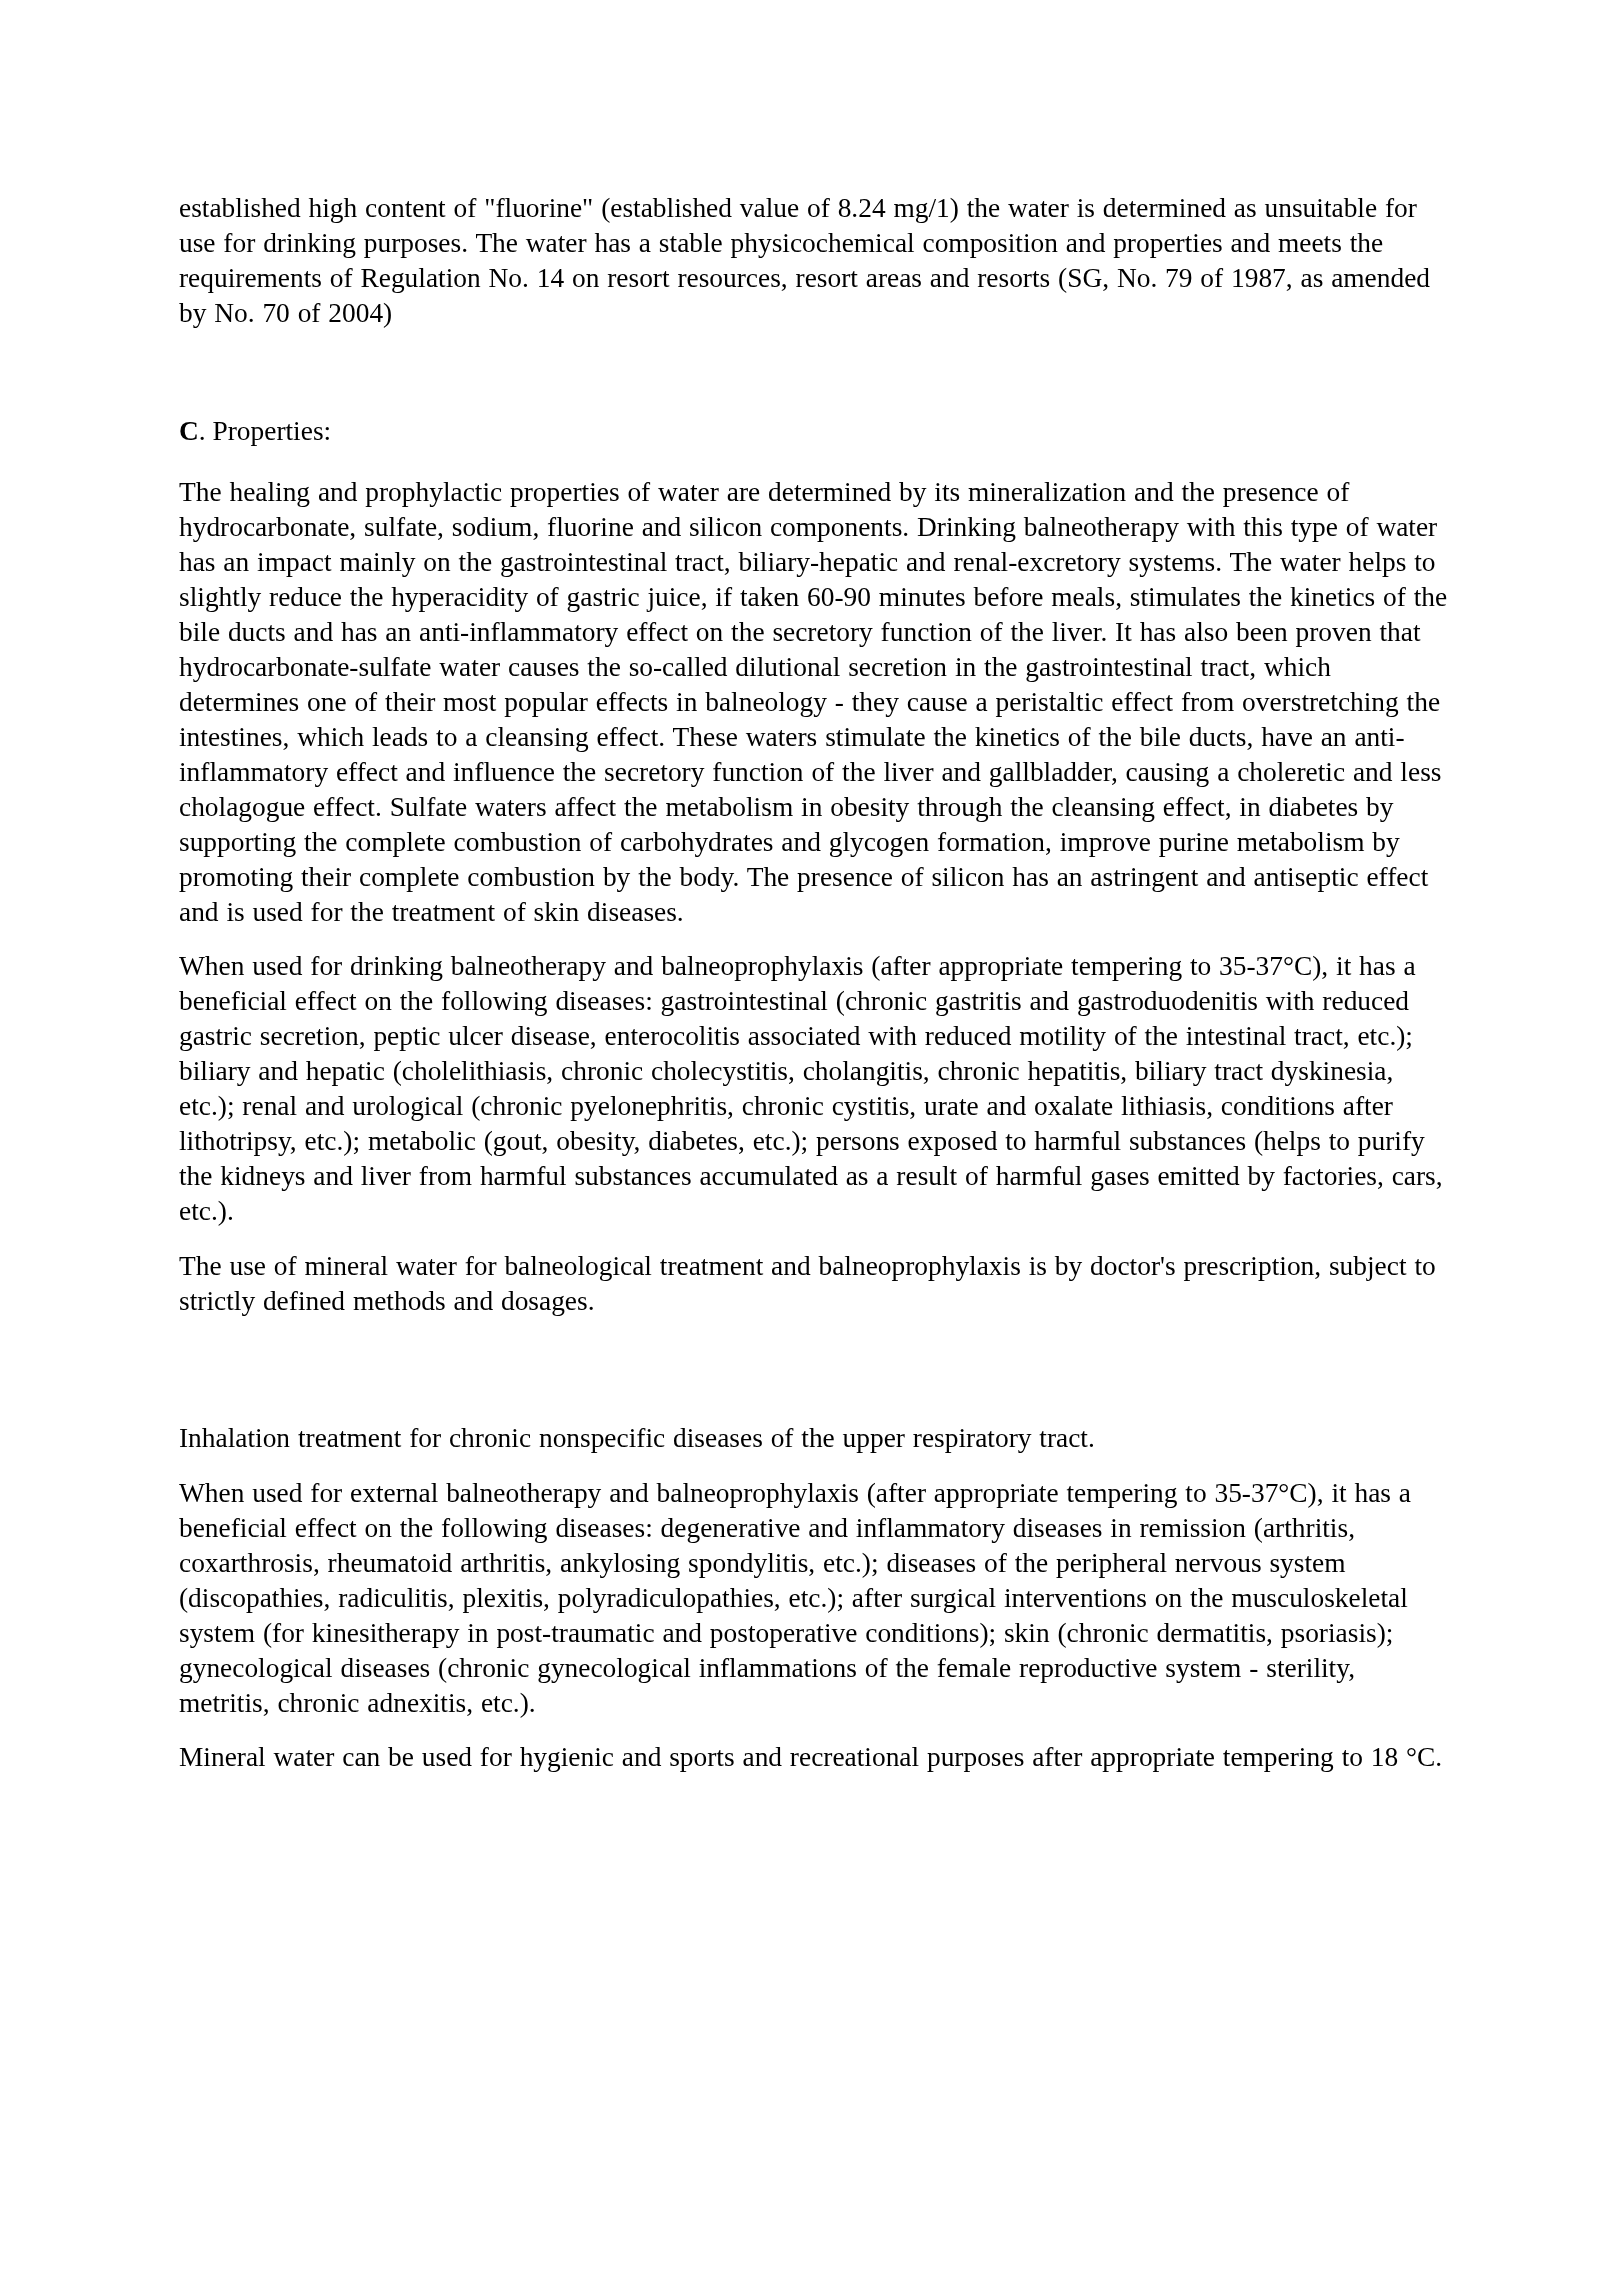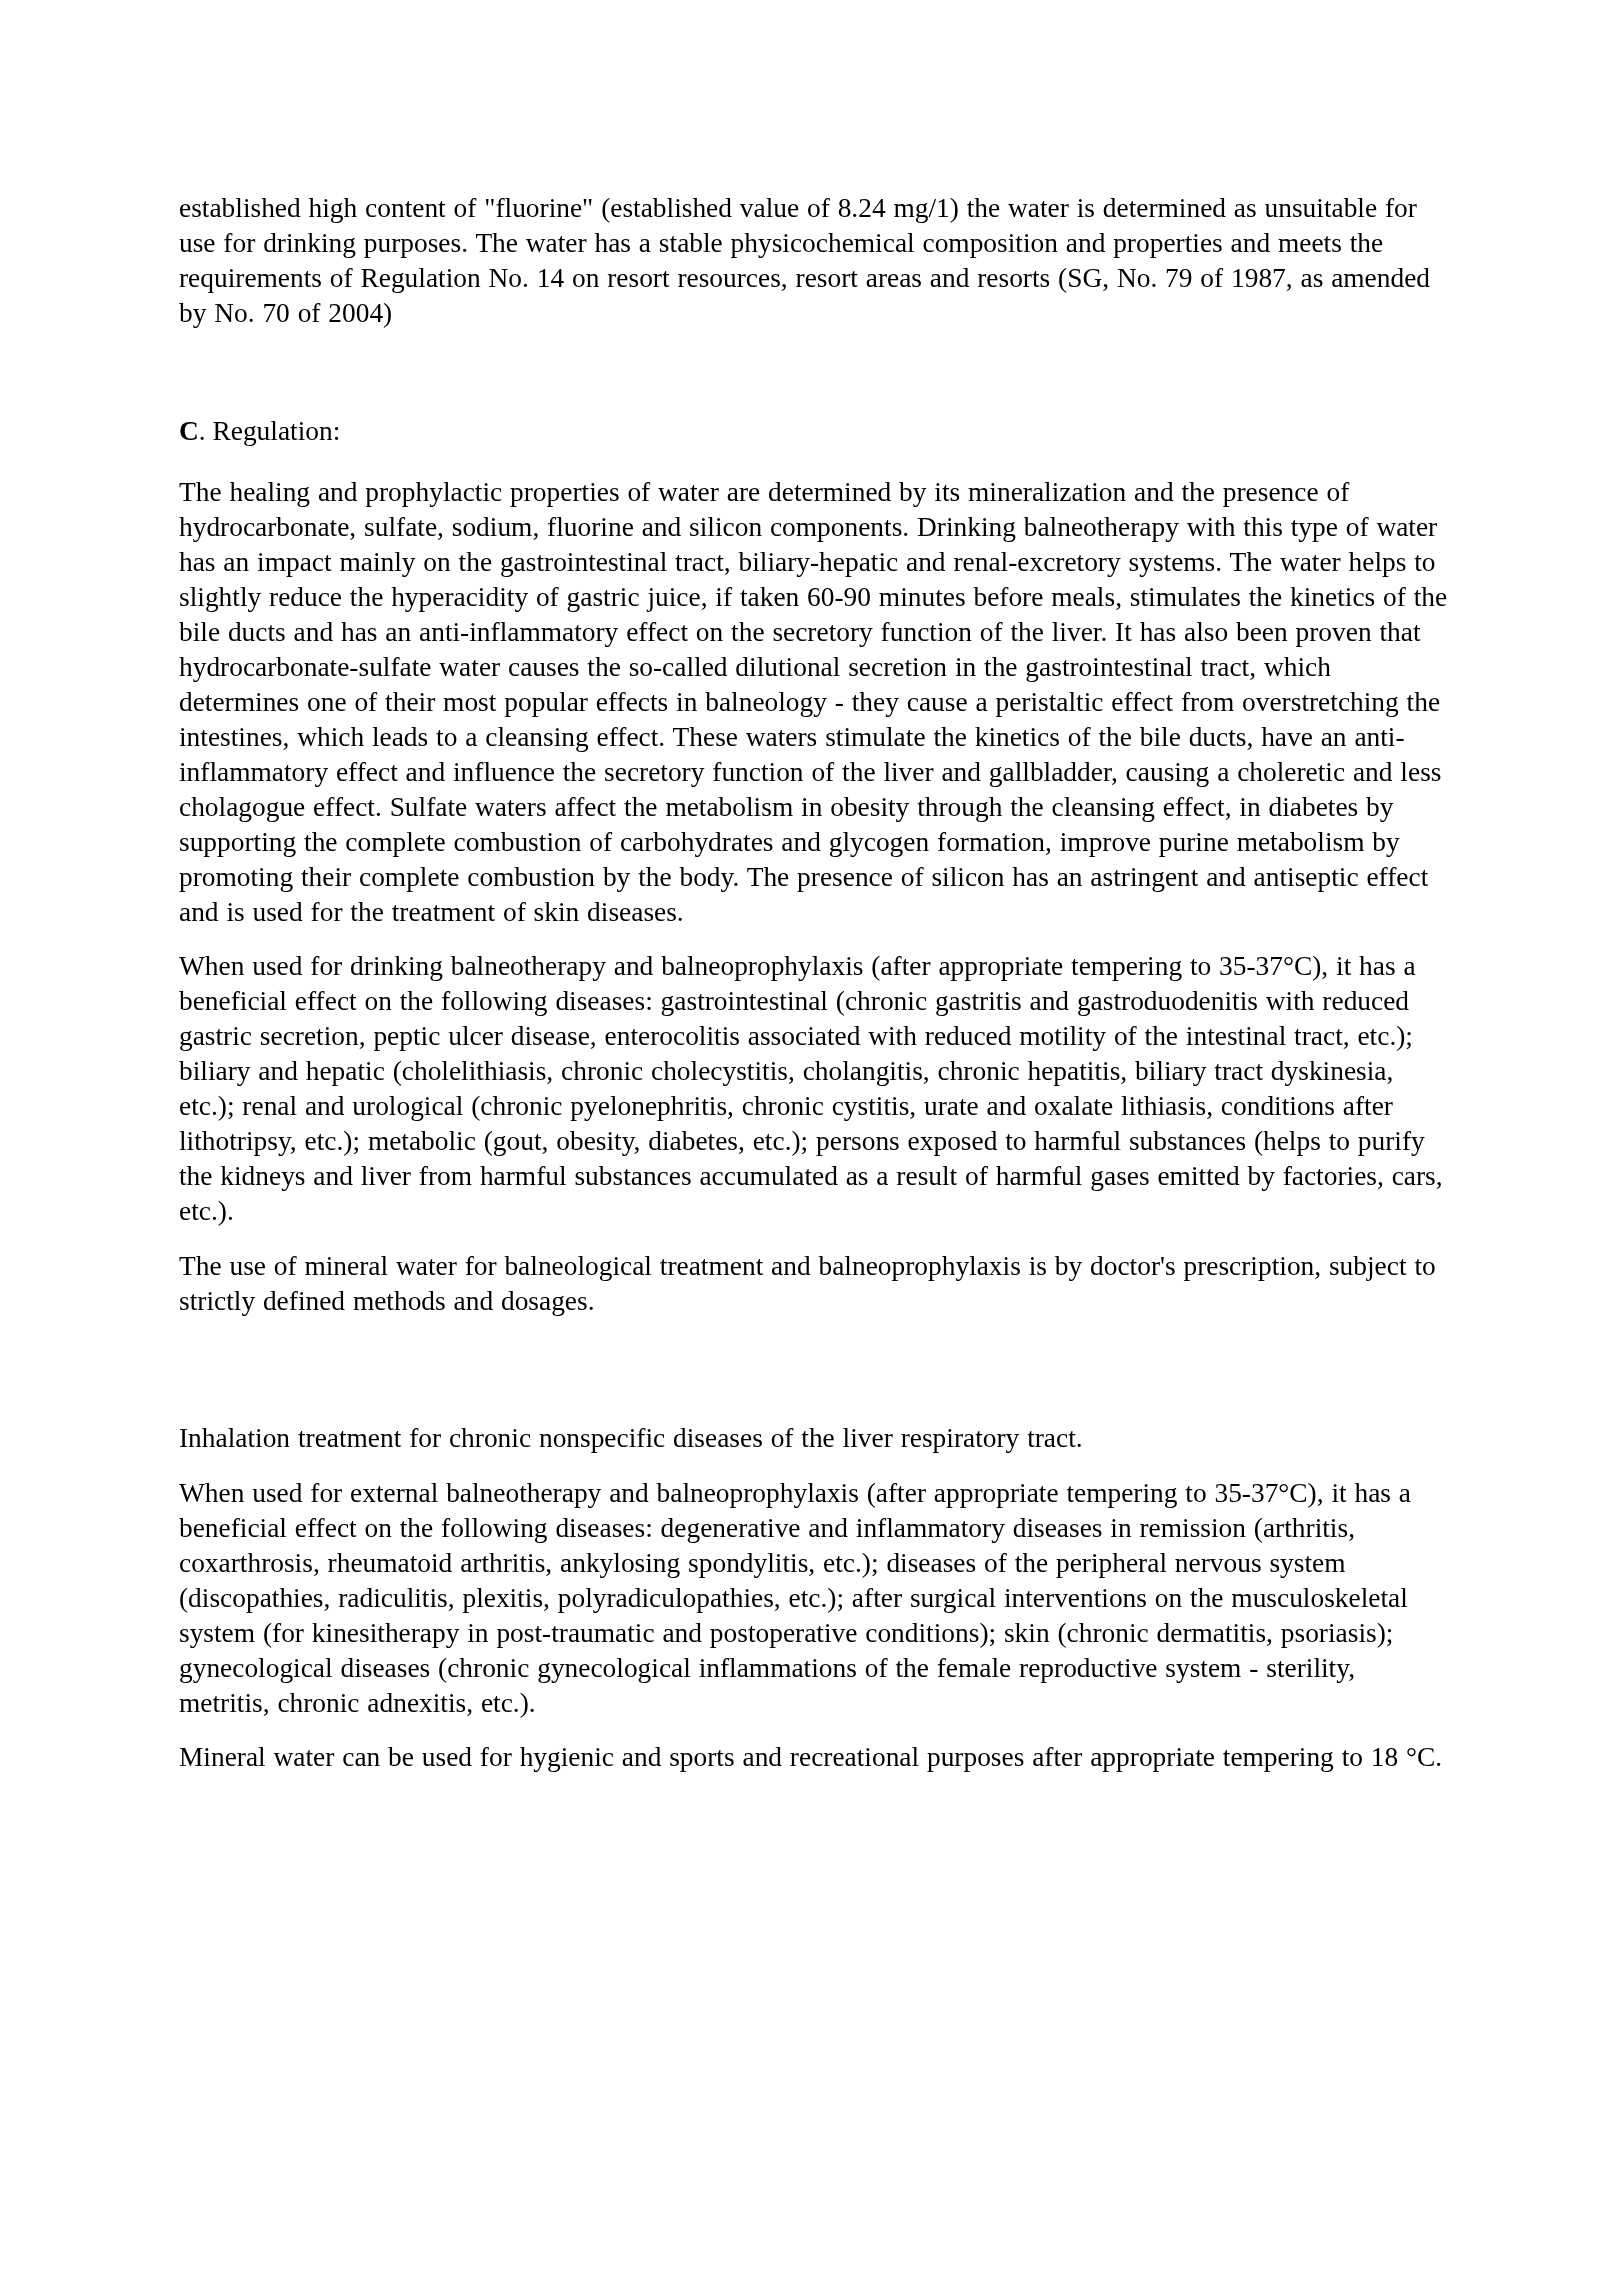--- a/index.html
+++ b/index.html
@@ -40,31 +40,31 @@
     height: 83px;
   }
 </style>
 </head>
 <body>
 
 <div class="page">
 
   <p class="doc-para">established high content of "fluorine" (established value of 8.24 mg/1) the water is determined as unsuitable for use for drinking purposes. The water has a stable physicochemical composition and properties and meets the requirements of Regulation No. 14 on resort resources, resort areas and resorts (SG, No. 79 of 1987, as amended by No. 70 of 2004)</p>
 
-  <p class="section-heading"><span class="lead">C</span><span>. Regulation:</span></p>
+  <p class="section-heading"><span class="lead">C</span><span>. Properties:</span></p>
 
   <p class="doc-para">The healing and prophylactic properties of water are determined by its mineralization and the presence of hydrocarbonate, sulfate, sodium, fluorine and silicon components. Drinking balneotherapy with this type of water has an impact mainly on the gastrointestinal tract, biliary-hepatic and renal-excretory systems. The water helps to slightly reduce the hyperacidity of gastric juice, if taken 60-90 minutes before meals, stimulates the kinetics of the bile ducts and has an anti-inflammatory effect on the secretory function of the liver. It has also been proven that hydrocarbonate-sulfate water causes the so-called dilutional secretion in the gastrointestinal tract, which determines one of their most popular effects in balneology - they cause a peristaltic effect from overstretching the intestines, which leads to a cleansing effect. These waters stimulate the kinetics of the bile ducts, have an anti-inflammatory effect and influence the secretory function of the liver and gallbladder, causing a choleretic and less cholagogue effect. Sulfate waters affect the metabolism in obesity through the cleansing effect, in diabetes by supporting the complete combustion of carbohydrates and glycogen formation, improve purine metabolism by promoting their complete combustion by the body. The presence of silicon has an astringent and antiseptic effect and is used for the treatment of skin diseases.</p>
 
   <p class="doc-para">When used for drinking balneotherapy and balneoprophylaxis (after appropriate tempering to 35-37°C), it has a beneficial effect on the following diseases: gastrointestinal (chronic gastritis and gastroduodenitis with reduced gastric secretion, peptic ulcer disease, enterocolitis associated with reduced motility of the intestinal tract, etc.); biliary and hepatic (cholelithiasis, chronic cholecystitis, cholangitis, chronic hepatitis, biliary tract dyskinesia, etc.); renal and urological (chronic pyelonephritis, chronic cystitis, urate and oxalate lithiasis, conditions after lithotripsy, etc.); metabolic (gout, obesity, diabetes, etc.); persons exposed to harmful substances (helps to purify the kidneys and liver from harmful substances accumulated as a result of harmful gases emitted by factories, cars, etc.).</p>
 
   <p class="doc-para">The use of mineral water for balneological treatment and balneoprophylaxis is by doctor's prescription, subject to strictly defined methods and dosages.</p>
 
   <div class="gap-large"></div>
 
-  <p class="doc-para">Inhalation treatment for chronic nonspecific diseases of the liver respiratory tract.</p>
+  <p class="doc-para">Inhalation treatment for chronic nonspecific diseases of the upper respiratory tract.</p>
 
   <p class="doc-para">When used for external balneotherapy and balneoprophylaxis (after appropriate tempering to 35-37°C), it has a beneficial effect on the following diseases: degenerative and inflammatory diseases in remission (arthritis, coxarthrosis, rheumatoid arthritis, ankylosing spondylitis, etc.); diseases of the peripheral nervous system (discopathies, radiculitis, plexitis, polyradiculopathies, etc.); after surgical interventions on the musculoskeletal system (for kinesitherapy in post-traumatic and postoperative conditions); skin (chronic dermatitis, psoriasis); gynecological diseases (chronic gynecological inflammations of the female reproductive system - sterility, metritis, chronic adnexitis, etc.).</p>
 
 
   <p class="doc-para">Mineral water can be used for hygienic and sports and recreational purposes after appropriate tempering to 18 °C.</p>
 
 </div>
 
 
 </body></html>

